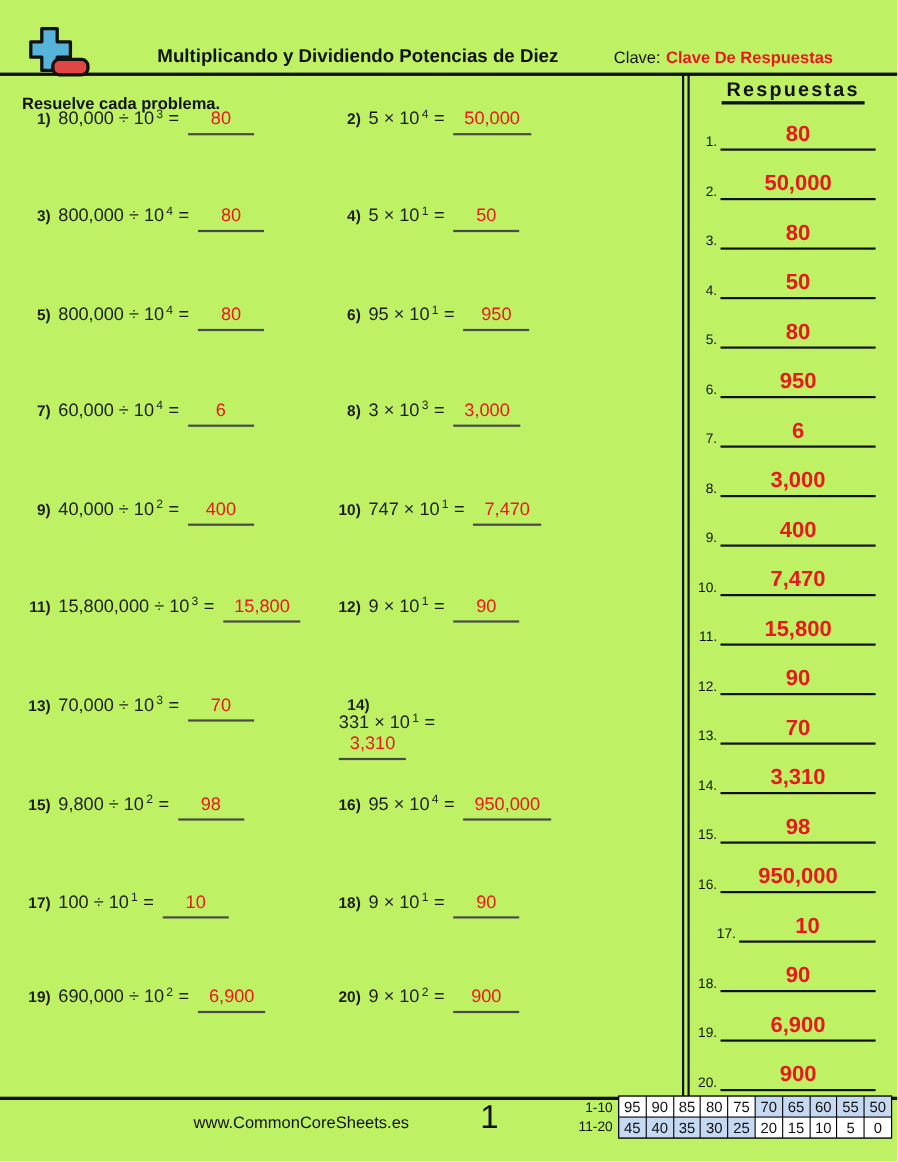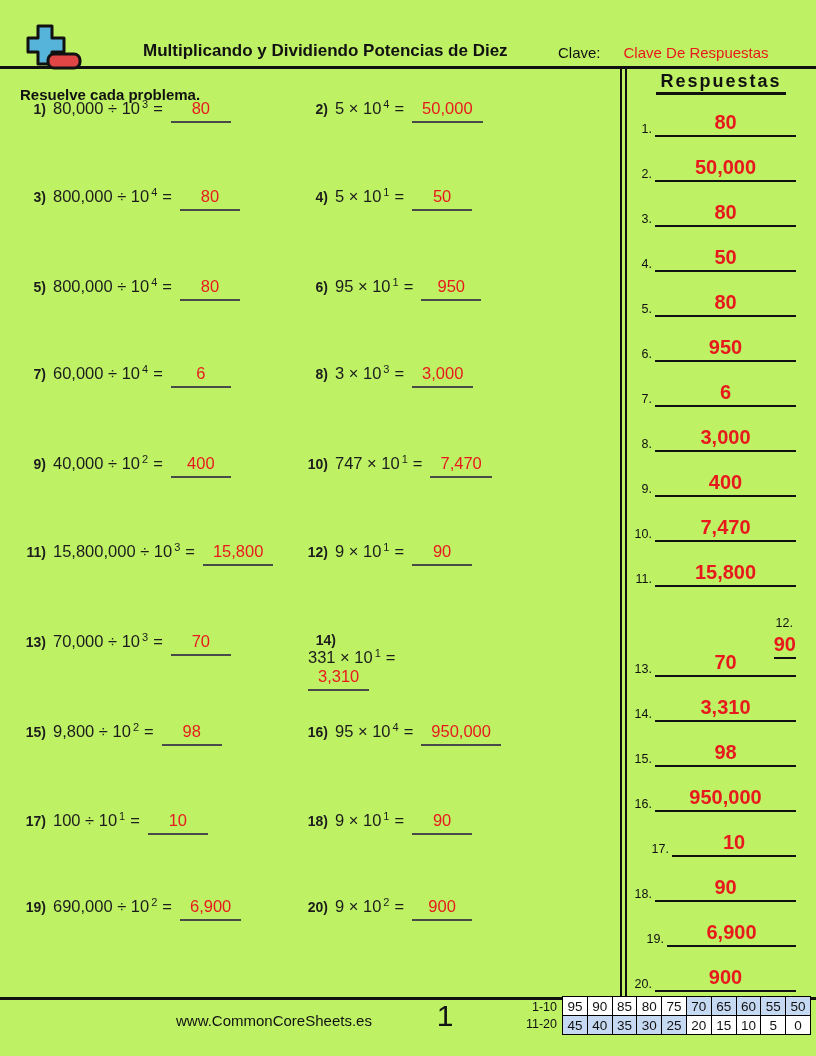--- a/index.html
+++ b/index.html
@@ -10,21 +10,21 @@
   .hrule { position:absolute; left:0; right:0; height:3px; background:#111; }
   #header-rule { top:66px; }
   #footer-rule { top:997px; }
 
   #logo { position:absolute; left:26px; top:24px; z-index:2; }
   .logo-plus  { fill:var(--logo-blue); stroke:#111; stroke-width:3; stroke-linejoin:round; }
   .logo-minus { fill:var(--logo-red);  stroke:#111; stroke-width:3; }
 
   #page-title { position:absolute; left:143px; top:41px; font-size:17px; font-weight:bold; white-space:nowrap; }
   #name-row   { position:absolute; left:558px; top:44px; font-size:15px; white-space:nowrap; }
-  #name-value { color:var(--answer-red); font-weight:normal; margin-left:23px; }
+  #name-value { color:var(--answer-red); font-weight:bold; margin-left:5px; }
   #instruction{ position:absolute; left:20px; top:73px; font-size:15px; font-weight:bold;margin-top:13px; }
 
   #divider { position:absolute; left:620px; top:67px; height:930px; width:7px;
              border-left:2px solid #111; border-right:2px solid #111; }
 
   #answers-title { position:absolute; left:630px; top:71px; width:182px; text-align:center;
                    font-size:18px; font-weight:bold; letter-spacing:2px; }
   #answers-title span { border-bottom:3px solid #111; padding:0 4px 1px; }
 
   
@@ -224,21 +224,21 @@
       <span class="ans-line">400</span>
     </div>
       <div class="ans-row" style="top: 512px;">
       <span class="ans-num">10.</span>
       <span class="ans-line">7,470</span>
     </div>
       <div class="ans-row" style="top: 557px;">
       <span class="ans-num">11.</span>
       <span class="ans-line">15,800</span>
     </div>
-      <div class="ans-row" style="top: 616px; flex-direction: column;">
+      <div class="ans-row" style="top: 602px;">
       <span class="ans-num">12.</span>
       <span class="ans-line">90</span>
     </div>
       <div class="ans-row" style="top: 647px;">
       <span class="ans-num">13.</span>
       <span class="ans-line">70</span>
     </div>
       <div class="ans-row" style="top: 692px;">
       <span class="ans-num">14.</span>
       <span class="ans-line">3,310</span>
@@ -252,21 +252,21 @@
       <span class="ans-line">950,000</span>
     </div>
       <div class="ans-row" style="top: 827px; padding-left: 17px;">
       <span class="ans-num">17.</span>
       <span class="ans-line">10</span>
     </div>
       <div class="ans-row" style="top: 872px;">
       <span class="ans-num">18.</span>
       <span class="ans-line">90</span>
     </div>
-      <div class="ans-row" style="top: 917px; padding-left: 12px;">
+      <div class="ans-row" style="top: 917px;">
       <span class="ans-num">19.</span>
       <span class="ans-line">6,900</span>
     </div>
       <div class="ans-row" style="top: 962px;">
       <span class="ans-num">20.</span>
       <span class="ans-line">900</span>
     </div>
     </div>
 
   <div class="hrule" id="footer-rule"></div>

